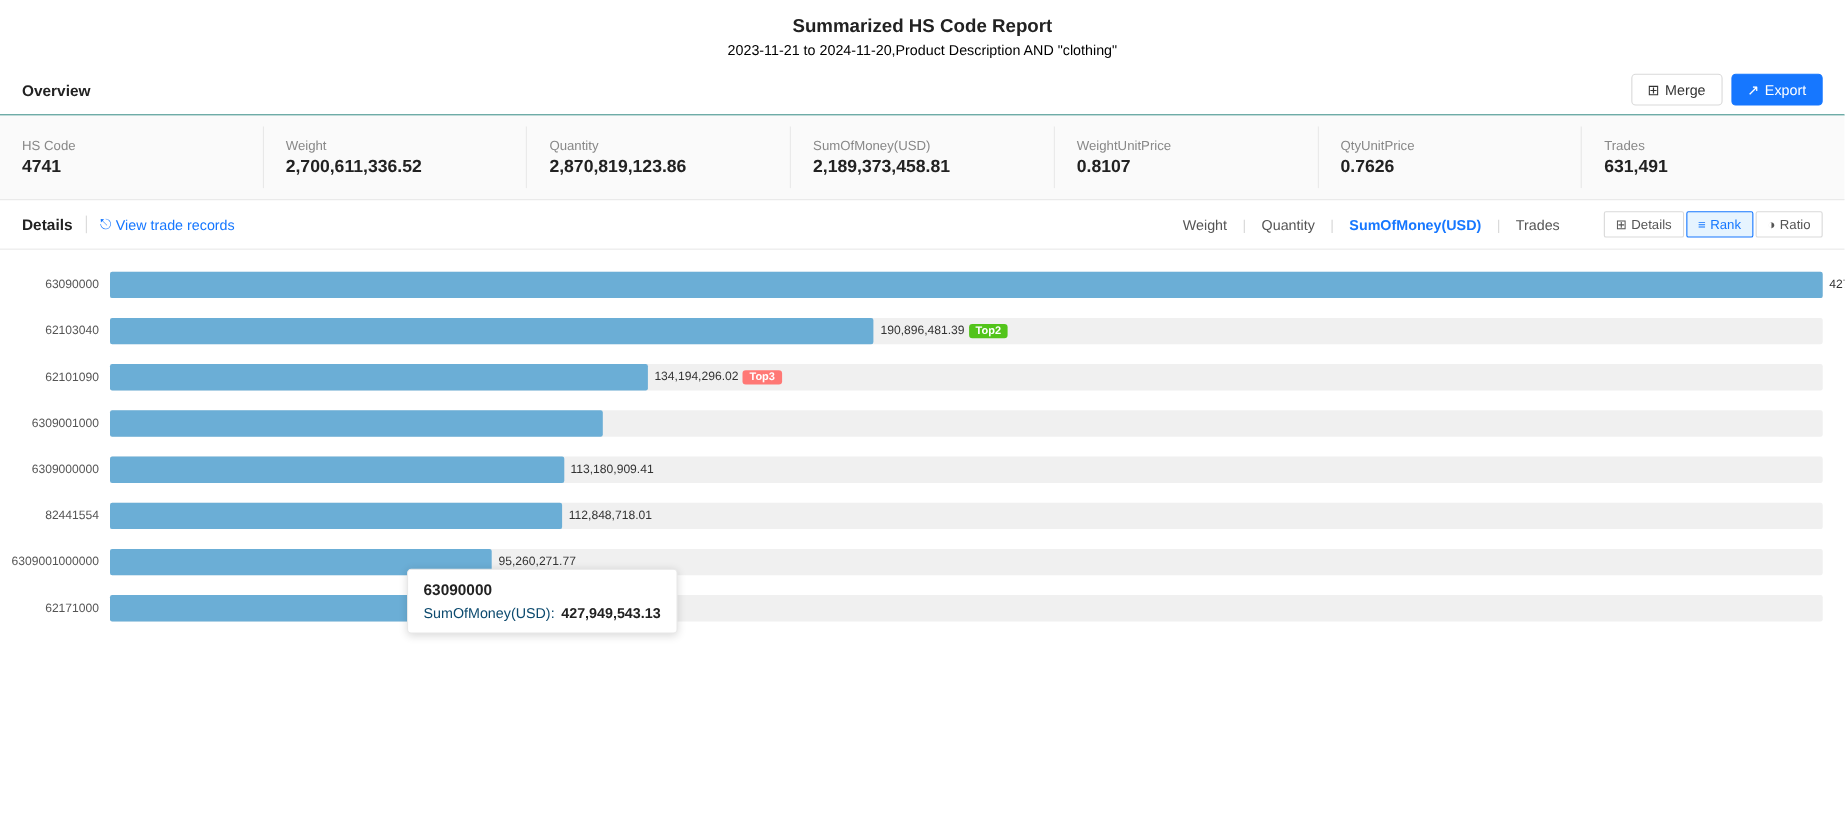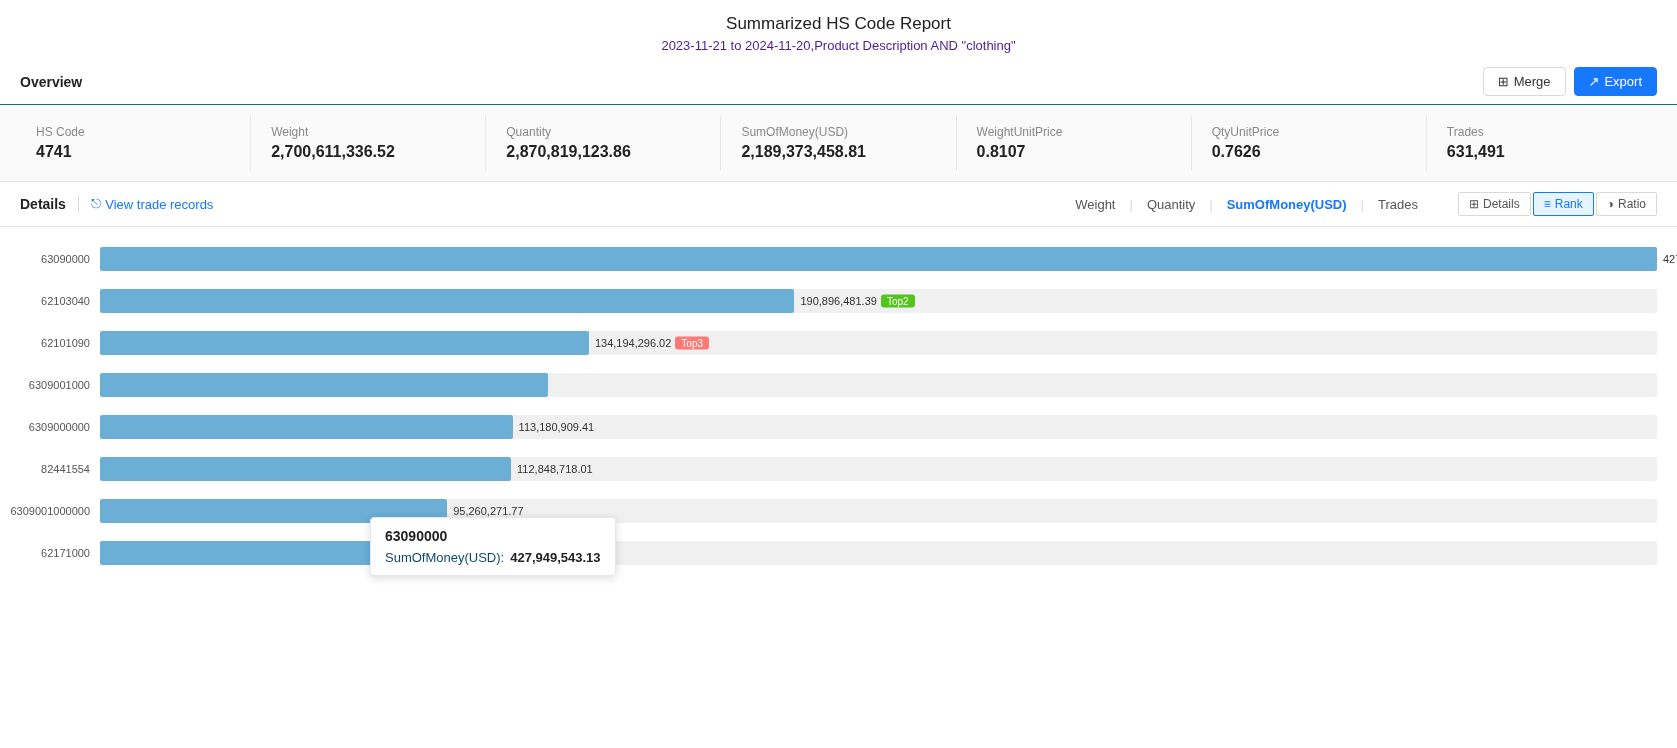--- a/index.html
+++ b/index.html
@@ -1,29 +1,29 @@
 <!DOCTYPE html>
 <html><head>
   <meta charset="utf-8">
   <style>
     * { box-sizing: border-box; margin: 0; padding: 0; }
     body { font-family: Arial, sans-serif; background: #fff; color: #333; font-size: 13px; overflow-x: hidden; }
 
     .page-header { text-align: center; padding: 14px 0 6px; }
-    .page-header h1 { font-size: 17px; font-weight: 400; color: #222; }
-    .page-header p { font-size: 13px; color: #4c1d95; margin-top: 4px; }
+    .page-header h1 { font-size: 17px; font-weight: 700; color: #222; }
+    .page-header p { font-size: 13px; color: #000000; margin-top: 4px; }
 
     .top-bar { display: flex; align-items: center; justify-content: space-between; padding: 8px 20px; border-bottom: 1px solid #0f766e; }
     .top-bar-left { font-size: 14px; font-weight: 600; color: #222; }
     .top-bar-right { display: flex; gap: 8px; }
 
     .btn-merge { display: flex; align-items: center; gap: 5px; padding: 6px 14px; border: 1px solid #d9d9d9; background: #fff; border-radius: 4px; cursor: pointer; font-size: 13px; color: #333; }
     .btn-export { display: flex; align-items: center; gap: 5px; padding: 6px 14px; border: 1px solid #1677ff; background: #1677ff; border-radius: 4px; cursor: pointer; font-size: 13px; color: #fff; }
 
-    .stats-row { display: flex; padding: 10px 16px; border-bottom: 1px solid #e8e8e8; background: #fafafa; }
+    .stats-row { display: flex; padding: 10px 0; border-bottom: 1px solid #e8e8e8; background: #fafafa; }
     .stat-item { flex: 1; padding: 10px 20px; border-right: 1px solid #e8e8e8; }
     .stat-item:last-child { border-right: none; }
     .stat-label { font-size: 12px; color: #888; margin-bottom: 4px; }
     .stat-value { font-size: 16px; font-weight: 700; color: #222; }
 
     .details-bar { display: flex; align-items: center; justify-content: space-between; padding: 10px 20px; border-bottom: 1px solid #e8e8e8; gap: 28px; }
     .details-left { display: flex; align-items: center; gap: 12px; }
     .details-title { font-size: 14px; font-weight: 600; color: #222; }
     .details-divider { width: 1px; height: 16px; background: #d9d9d9; }
     .view-trade-link { display: flex; align-items: center; gap: 4px; font-size: 13px; color: #1677ff; cursor: pointer; }
@@ -37,21 +37,21 @@
     .view-btn { padding: 4px 10px; font-size: 12px; border: 1px solid #d9d9d9; background: #fff; cursor: pointer; display: flex; align-items: center; gap: 4px; color: #555; border-radius: 2px; }
     .view-btn.active { background: #e6f4ff; border-color: #1677ff; color: #1677ff; }
 
     .chart-container { padding: 20px 20px 20px 100px; position: relative; min-height: 500px; }
 
     .bar-row { display: flex; align-items: center; margin-bottom: 18px; position: relative; }
     .bar-label { width: 90px; text-align: right; font-size: 11px; color: #555; margin-right: 10px; position: absolute; left: -100px; }
     .bar-track { flex: 1; height: 24px; background: #f0f0f0; border-radius: 2px; position: relative; overflow: visible; }
     .bar-fill { height: 100%; background: #6baed6; border-radius: 2px; position: relative; transition: width 0.3s; }
     .bar-value { position: absolute; left: 100%; top: 50%; transform: translateY(-50%); white-space: nowrap; font-size: 11px; color: #333; margin-left: 6px; }
-    .rank-badge { display: inline-block; padding: 1px 6px; border-radius: 3px; font-size: 10px; font-weight: 400; margin-left: 4px; }
+    .rank-badge { display: inline-block; padding: 1px 6px; border-radius: 3px; font-size: 10px; font-weight: 700; margin-left: 4px; }
     .rank-top2 { background: #52c41a; color: #fff; }
     .rank-top3 { background: #ff7875; color: #fff; }
 
     
     .tooltip-box { position: absolute; background: #fff; border: 1px solid #e8e8e8; border-radius: 4px; padding: 10px 14px; box-shadow: 0 2px 8px rgba(0,0,0,0.15); z-index: 100; font-size: 13px; min-width: 180px; pointer-events: none; }
     .tooltip-title { font-weight: 700; font-size: 14px; margin-bottom: 6px; color: #222; }
     .tooltip-row { display: flex; gap: 6px; color: #555; }
     .tooltip-key { color: #0c4a6e; }
     .tooltip-val { color: #222; font-weight: 600; }
 

